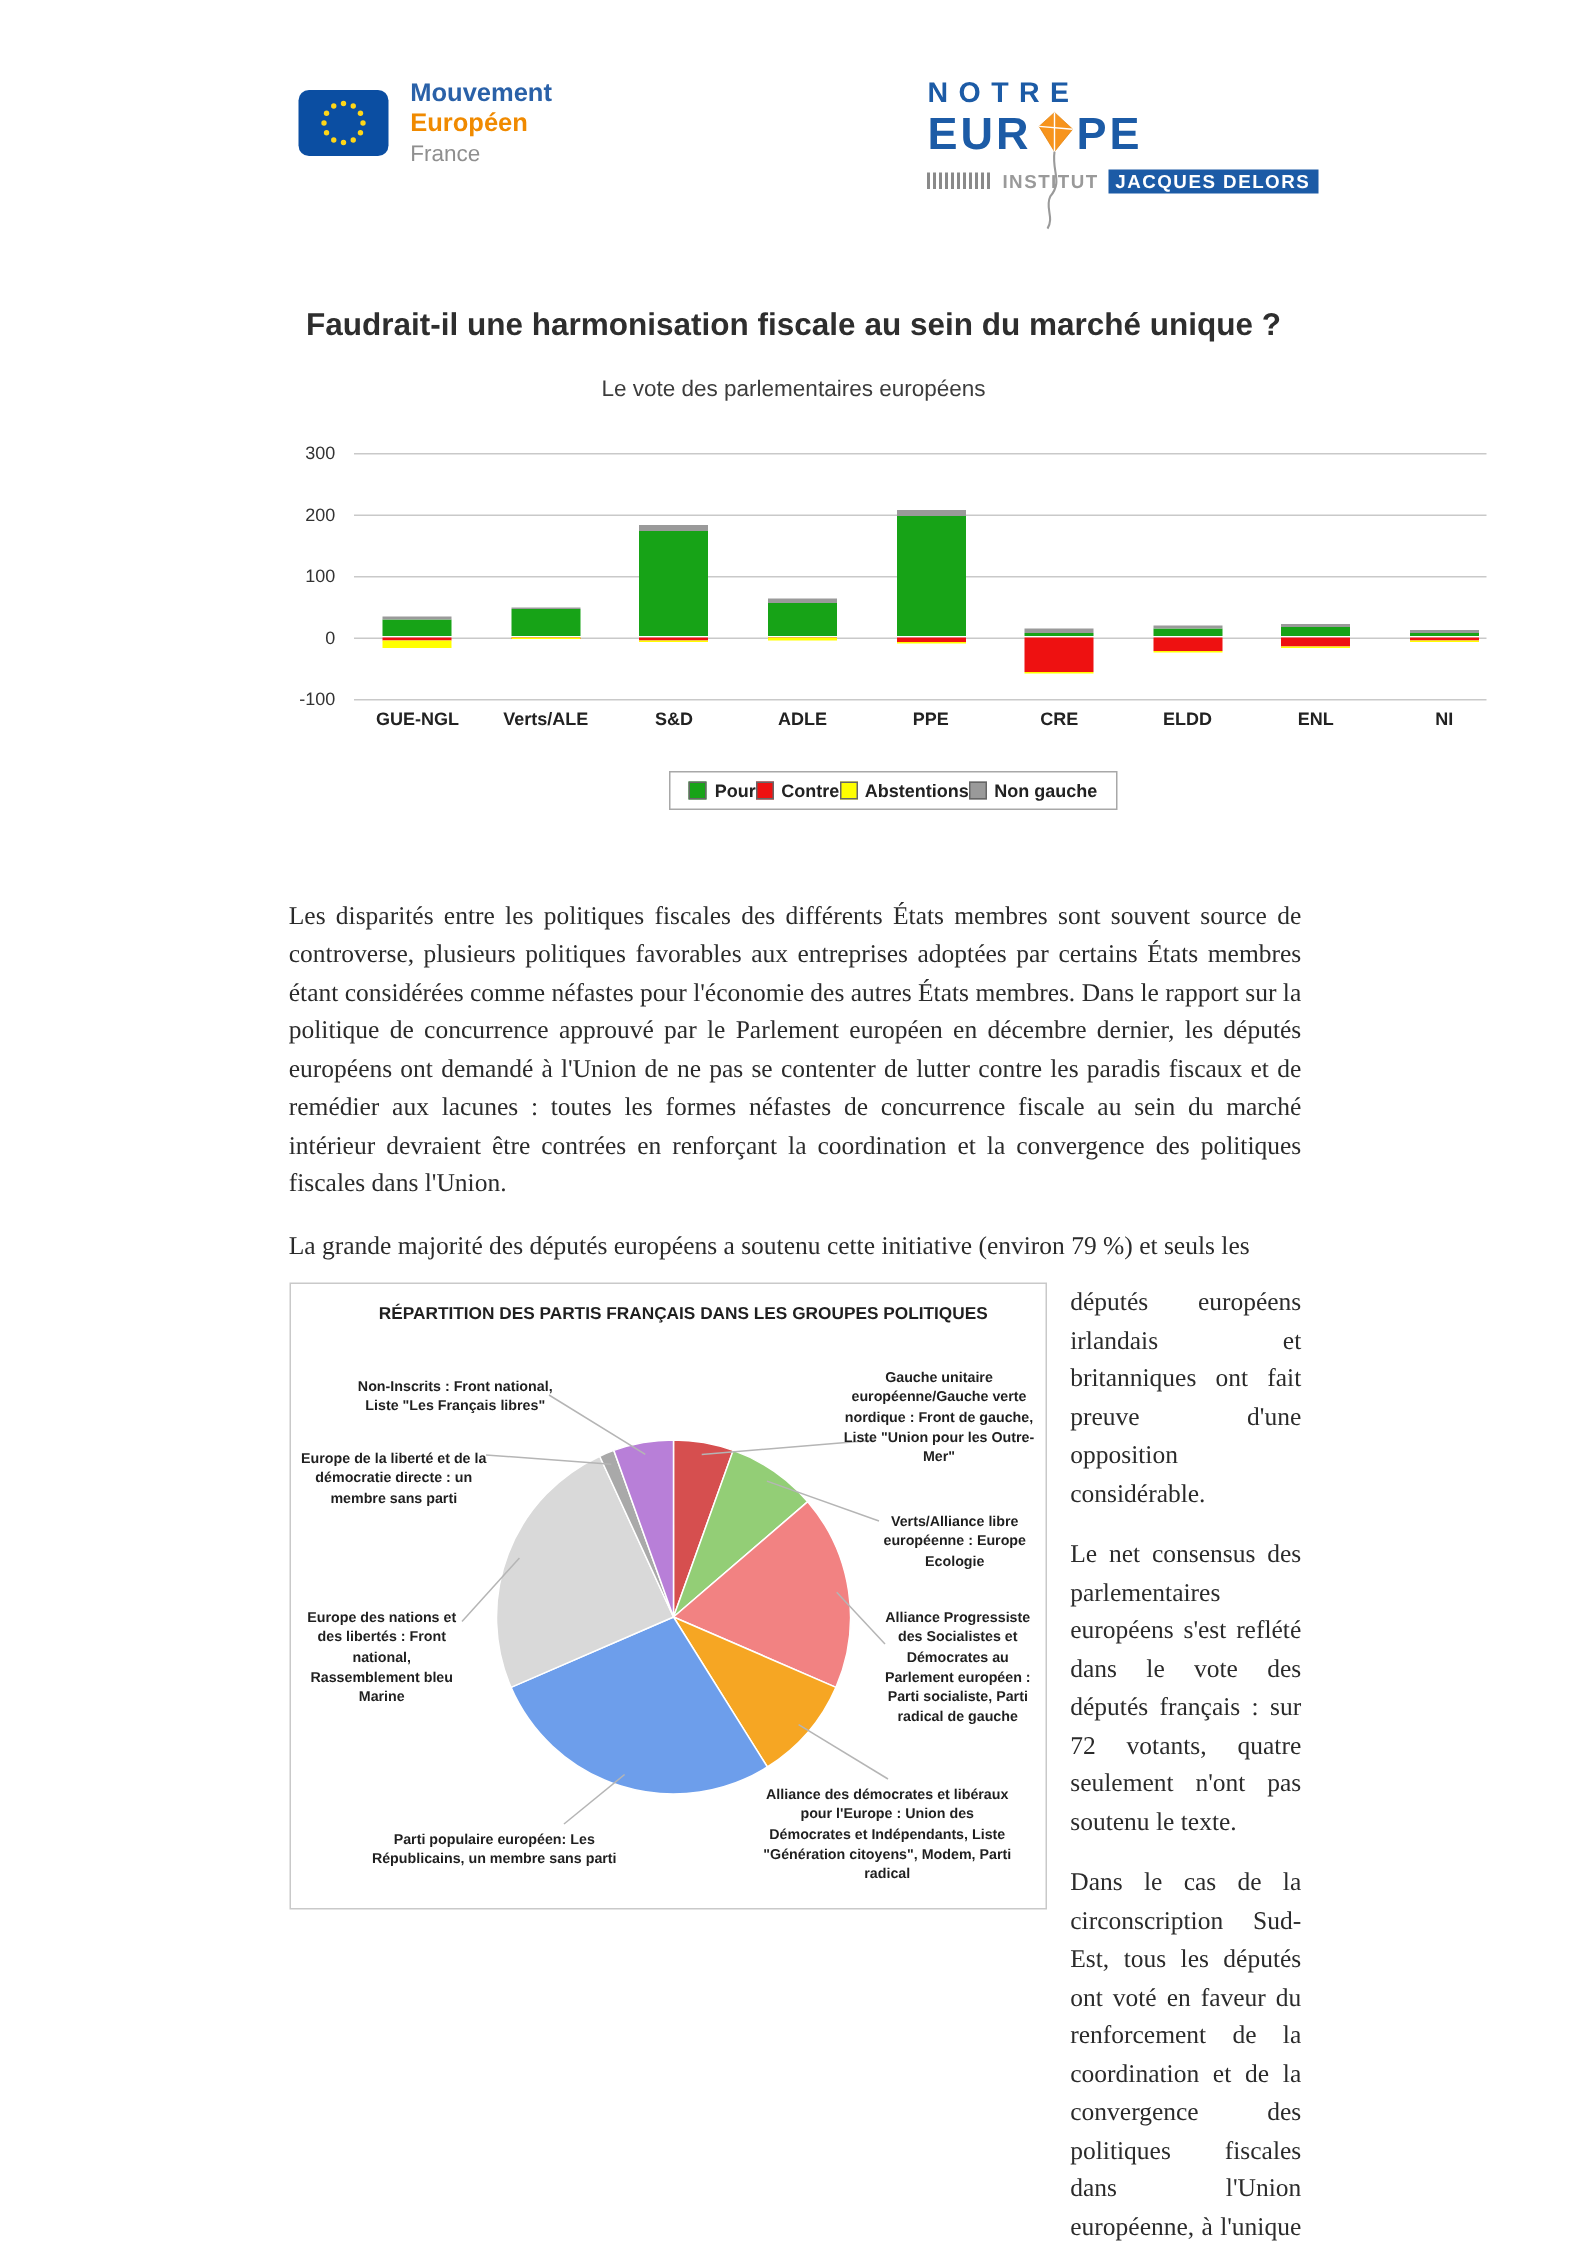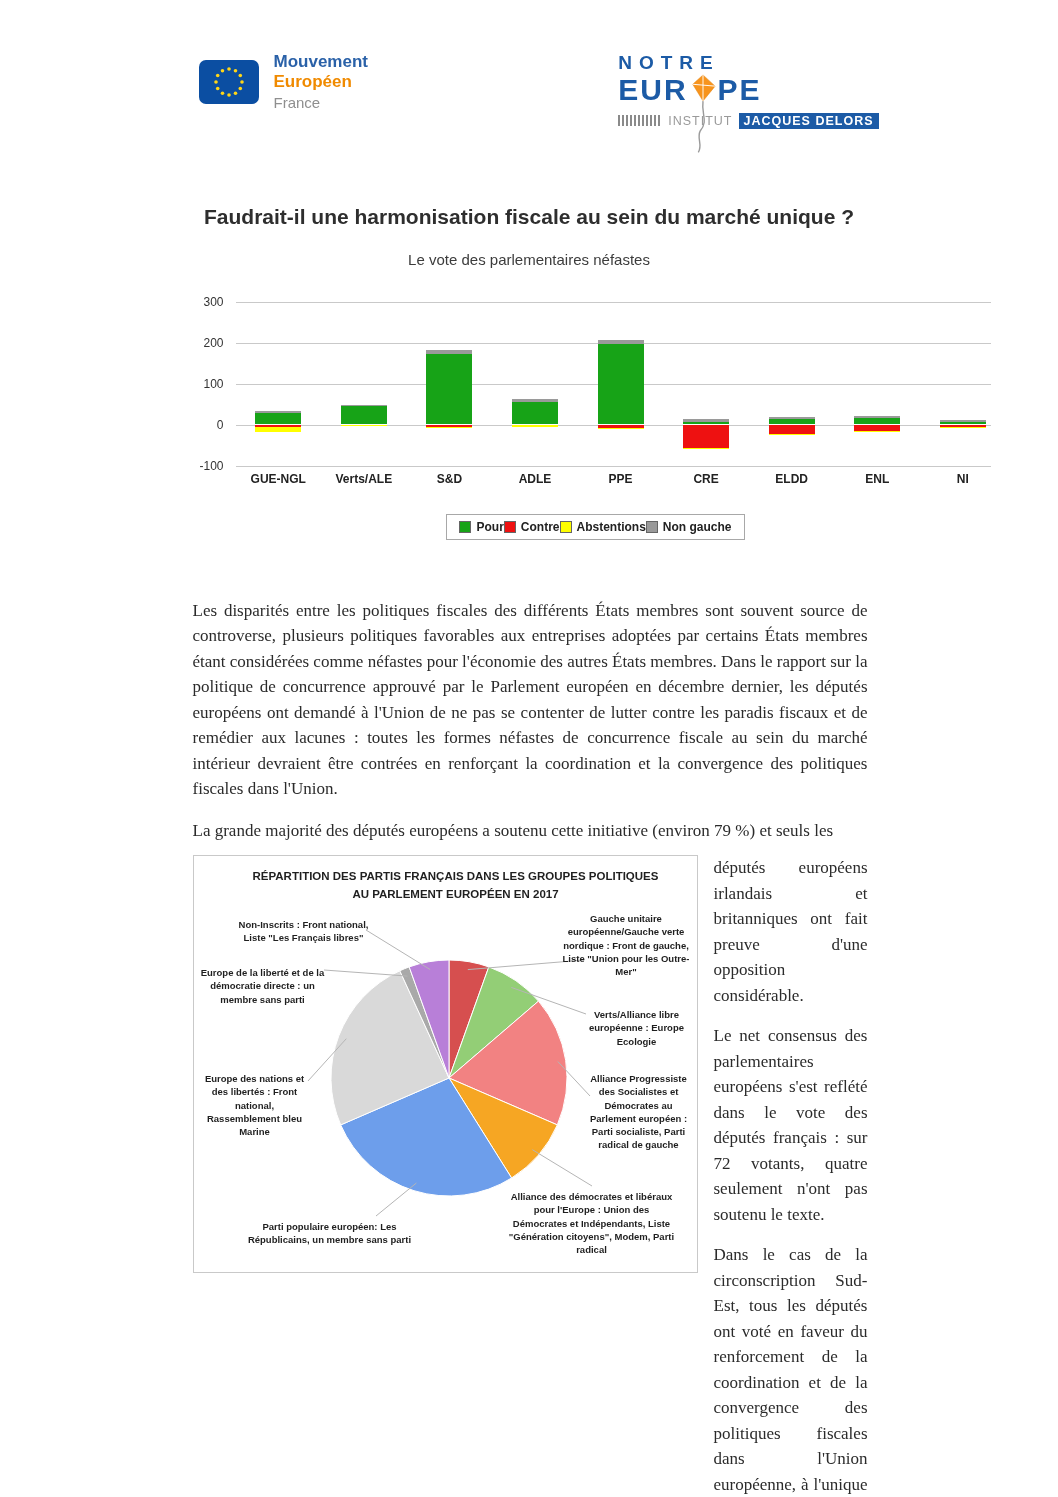--- a/index.html
+++ b/index.html
@@ -17,21 +17,21 @@
   .ml2 { color:#f08a00; font-weight:bold; font-size:17px; line-height:1.2; }
   .ml3 { color:#8f8f8f; font-size:15px; line-height:1.3; }
 
   .logo-right { position:relative; text-align:left; }
   .ne1 { color:#1c5ba6; font-weight:bold; font-size:19px; letter-spacing:7px; }
   .ne2 { color:#1c5ba6; font-weight:bold; font-size:30px; letter-spacing:2px; line-height:1.05; display:flex; align-items:center; }
   .kite { display:inline-block; width:28px; height:28px; margin:0 1px; position:relative; top:-2px; }
   .kite svg { overflow:visible; display:block; }
   .ne3 { margin-top:7px; display:flex; align-items:center; gap:6px; }
   .barcode { width:44px; height:11px; background:repeating-linear-gradient(90deg,#8a8a8a 0 2px, transparent 2px 4px); }
-  .inst { color:#9a9a9a; font-weight:normal; font-size:12.5px; letter-spacing:1px;text-align:right; }
+  .inst { color:#9a9a9a; font-weight:bold; font-size:12.5px; letter-spacing:1px;text-align:right; }
   .jd { background:#1c5ba6; color:#fff; font-weight:bold; font-size:12.5px; letter-spacing:1px; padding:1px 5px; }
 
   
   .doc-title { margin-top:76px; text-align:center; font-size:21px; font-weight:bold; color:#2e2e2e; }
   .doc-subtitle { margin-top:22px; text-align:center; font-size:15px; font-weight:normal; color:#3c3c3c; }
 
   
   .chart-section { margin:34px 0 0 118px; width:820px; }
   .chart-grid { position:relative; height:165px; }
   .y-axis { position:absolute; left:0; top:0; width:46px; height:100%; }
@@ -115,21 +115,21 @@
       </div>
       <div class="ne3">
         <span class="barcode"></span>
         <span class="inst">INSTITUT</span>
         <span class="jd">JACQUES DELORS</span>
       </div>
     </div>
   </header>
 
   <h1 class="doc-title">Faudrait-il une harmonisation fiscale au sein du marché unique ?</h1>
-  <h2 class="doc-subtitle">Le vote des parlementaires néfastes</h2>
+  <h2 class="doc-subtitle">Le vote des parlementaires européens</h2>
 
   <section class="chart-section">
     <div class="chart-grid">
       <div class="y-axis" id="y-axis">
           <div class="ytick" style="top: 0px;">300</div>
           <div class="ytick" style="top: 41px;">200</div>
           <div class="ytick" style="top: 82px;">100</div>
           <div class="ytick" style="top: 123px;">0</div>
           <div class="ytick" style="top: 164px;">-100</div>
         </div>
@@ -229,21 +229,20 @@
   </section>
 
   <section class="body-text">
     <p>Les disparités entre les politiques fiscales des différents États membres sont souvent source de controverse, plusieurs politiques favorables aux entreprises adoptées par certains États membres étant considérées comme néfastes pour l'économie des autres États membres. Dans le rapport sur la politique de concurrence approuvé par le Parlement européen en décembre dernier, les députés européens ont demandé à l'Union de ne pas se contenter de lutter contre les paradis fiscaux et de remédier aux lacunes : toutes les formes néfastes de concurrence fiscale au sein du marché intérieur devraient être contrées en renforçant la coordination et la convergence des politiques fiscales dans l'Union.</p>
     <p class="p2intro">La grande majorité des députés européens a soutenu cette initiative (environ 79 %) et seuls les</p>
 
     <div class="two-col">
       <div class="pie-box">
         <div class="pie-title">
           <div>RÉPARTITION DES PARTIS FRANÇAIS DANS LES GROUPES POLITIQUES</div>
-          <div>AU PARLEMENT EUROPÉEN EN 2017</div>
         </div>
         <svg id="pie-svg" viewBox="0 0 505 418">
             <path d="M 255 222 L 255.0 104.0 A 118 118 0 0 1 294.8 110.9 Z" fill="#d64f4f" stroke="#ffffff" stroke-width="1"></path>
             <path d="M 255 222 L 294.8 110.9 A 118 118 0 0 1 344.5 145.1 Z" fill="#93ce76" stroke="#ffffff" stroke-width="1"></path>
             <path d="M 255 222 L 344.5 145.1 A 118 118 0 0 1 363.3 268.9 Z" fill="#f28282" stroke="#ffffff" stroke-width="1"></path>
             <path d="M 255 222 L 363.3 268.9 A 118 118 0 0 1 317.6 322.0 Z" fill="#f6a623" stroke="#ffffff" stroke-width="1"></path>
             <path d="M 255 222 L 317.6 322.0 A 118 118 0 0 1 146.7 268.9 Z" fill="#6d9eeb" stroke="#ffffff" stroke-width="1"></path>
             <path d="M 255 222 L 146.7 268.9 A 118 118 0 0 1 205.8 114.8 Z" fill="#d9d9d9" stroke="#ffffff" stroke-width="1"></path>
             <path d="M 255 222 L 205.8 114.8 A 118 118 0 0 1 215.2 110.9 Z" fill="#a9a9a9" stroke="#ffffff" stroke-width="1"></path>
             <path d="M 255 222 L 215.2 110.9 A 118 118 0 0 1 255.0 104.0 Z" fill="#b87fd8" stroke="#ffffff" stroke-width="1"></path>

